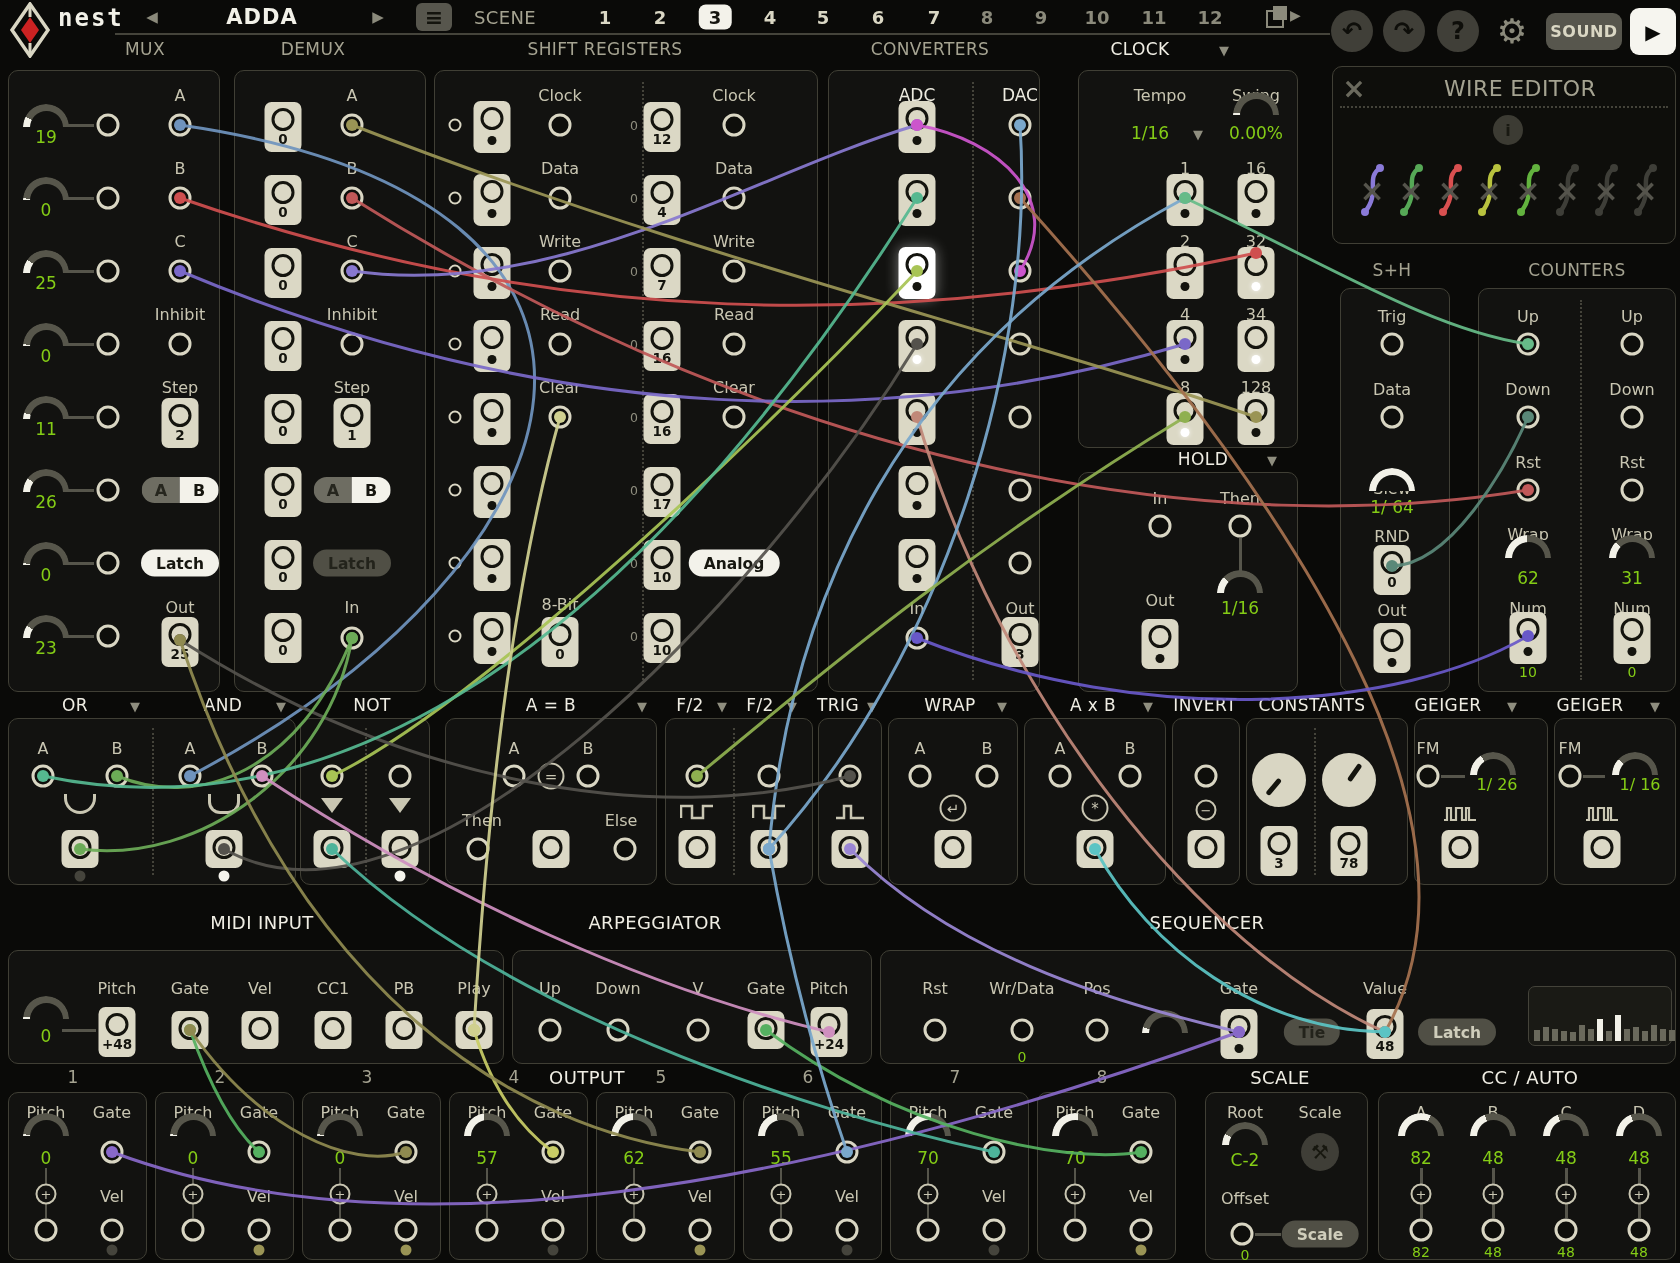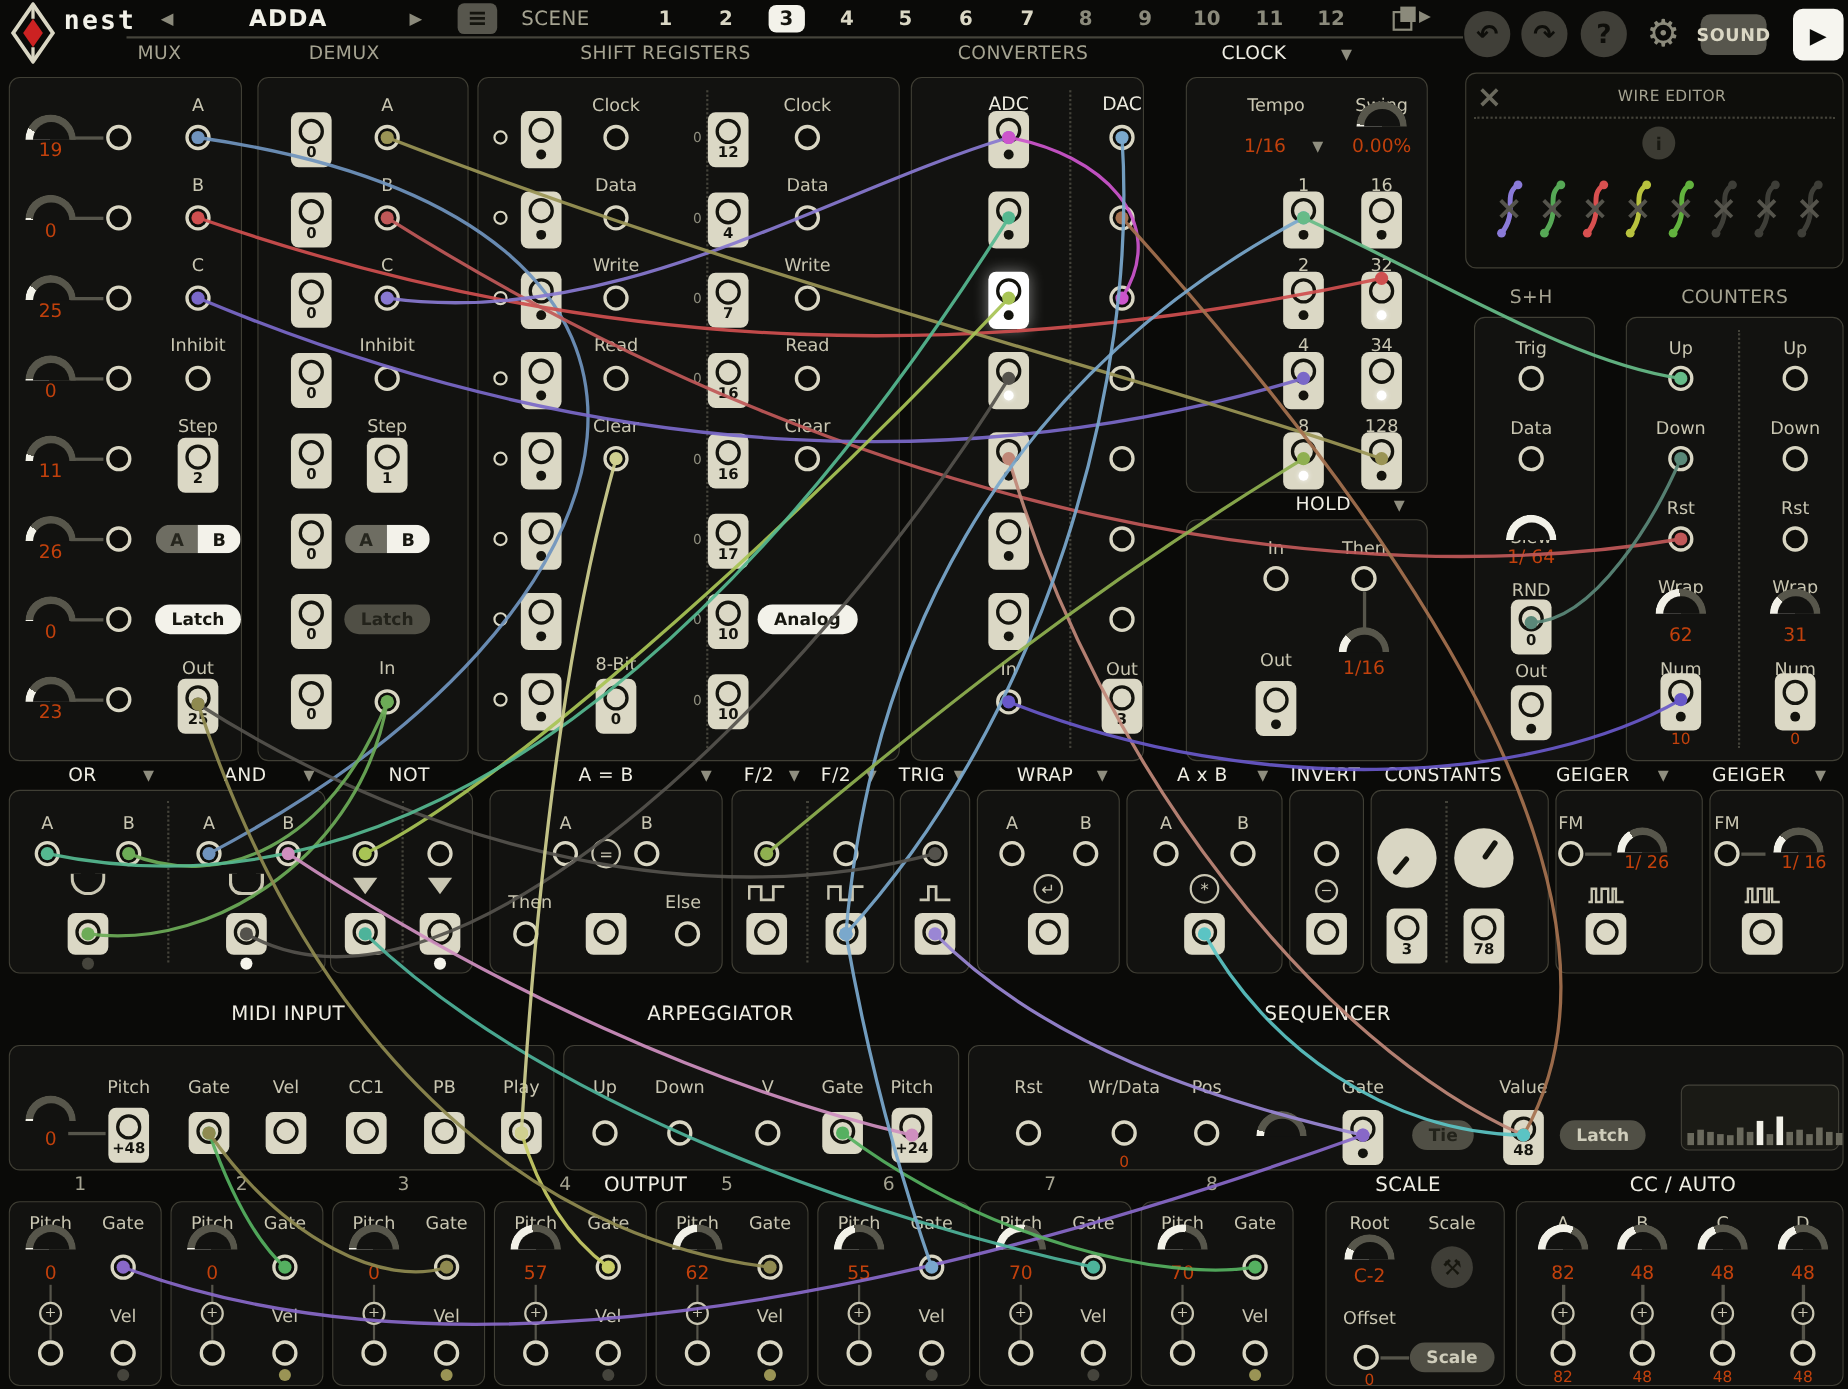--- a/index.html
+++ b/index.html
@@ -6,21 +6,21 @@
   #app{position:relative;width:1680px;height:1263px;background:#0a0a08;font-family:"DejaVu Sans",sans-serif;overflow:hidden;color:#d9d6c3}
   .panel{position:absolute;border:1.5px solid #403f35;border-radius:10px;background:#121210;box-sizing:border-box}
   .hline{position:absolute;height:2.5px;background:#56554b}
   .vline{position:absolute;width:2.5px;background:#56554b}
   .dotv{position:absolute;width:0;border-left:2px dotted #44433a}
   .doth{position:absolute;height:0;border-top:2px dotted #44433a}
   .lbl{position:absolute;transform:translate(-50%,-50%);font-size:16px;color:#c9c6b2;white-space:nowrap}
   .lbl.b{color:#edebe0}
   .hdr{position:absolute;transform:translate(-50%,-50%);font-size:17px;color:#a5a391;letter-spacing:.4px;white-space:nowrap}
   .hdr.w{color:#f0eee4}
-  .val{position:absolute;transform:translate(-50%,-50%);font-size:17px;color:#c2410c;white-space:nowrap}
+  .val{position:absolute;transform:translate(-50%,-50%);font-size:17px;color:#84cc16;white-space:nowrap}
   .sval{position:absolute;transform:translate(-50%,-50%);font-size:12.5px;color:#8f8e7f;white-space:nowrap}
   .caret{position:absolute;transform:translate(-50%,-50%);font-size:13px;color:#8f8e7f}
   .port{position:absolute;width:23px;height:23px;border:3.5px solid #d9d6c3;border-radius:50%;background:#0e0e0b;transform:translate(-50%,-50%);box-sizing:border-box;z-index:3}
   .port.sm{width:13px;height:13px;border-width:2.5px}
   .arc{position:absolute;width:46px;height:23px;overflow:hidden;border-radius:46px 46px 0 0;z-index:2}
   .arc::before{content:"";position:absolute;left:0;top:0;width:46px;height:46px;border-radius:50%;
     background:conic-gradient(from 270deg,#f2f1e8 0 var(--f,10%),#57564b var(--f,10%) 50%,transparent 50%)}
   .arc::after{content:"";position:absolute;left:6.5px;top:6.5px;width:33px;height:33px;border-radius:50%;background:#121210}
   .pill{position:absolute;transform:translate(-50%,-50%);border-radius:15px;padding:4.5px 15px;font-size:15.5px;font-weight:bold;white-space:nowrap;z-index:3}
   .pill.on{background:#f3f2ea;color:#16160f}
@@ -47,21 +47,21 @@
   .bport .bval{font-size:13.5px;font-weight:bold;color:#14140e;margin-top:2px;line-height:1}
   .bport .bdot{width:9px;height:9px;border-radius:50%;background:#14140e;margin-top:6px;flex:none}
   .bport .bdot.lit{background:#fff;box-shadow:0 0 5px rgba(255,255,255,.8)}
   .bport.sel{background:#fff;box-shadow:0 0 14px rgba(255,255,255,.45)}
   .wavesvg{position:absolute;transform:translate(-50%,-50%);z-index:2}
   #wires{position:absolute;left:0;top:0;z-index:40;pointer-events:none}
   .appname{position:absolute;left:58px;top:4px;font-family:"DejaVu Sans Mono",monospace;font-size:24px;font-weight:bold;color:#f2f1e8;letter-spacing:2px}
   .navarrow{position:absolute;transform:translate(-50%,-50%);font-size:15px;color:#8b8a7b;cursor:pointer}
   .preset{position:absolute;transform:translate(-50%,-50%);font-size:21px;font-weight:bold;color:#f2f1e8;letter-spacing:1px}
   .menuic{position:absolute;transform:translate(-50%,-50%);width:36px;height:28px;background:#57564d;border-radius:6px;color:#14140e;display:flex;align-items:center;justify-content:center;font-size:22px;font-weight:bold}
-  .soundbtn{position:absolute;left:1546px;top:13px;width:60px;height:37px;background:#57564d;border-radius:9px;color:#dad7c4;font-size:16px;font-weight:bold;display:flex;align-items:center;justify-content:center;letter-spacing:.5px}
+  .soundbtn{position:absolute;left:1546px;top:13px;width:76px;height:37px;background:#57564d;border-radius:9px;color:#dad7c4;font-size:16px;font-weight:bold;display:flex;align-items:center;justify-content:center;letter-spacing:.5px}
   .playbtn{position:absolute;left:1630px;top:8px;width:46px;height:47px;background:#f6f5ef;border-radius:9px;color:#0a0a08;display:flex;align-items:center;justify-content:center;font-size:20px}
   .gearic{position:absolute;transform:translate(-50%,-50%);font-size:34px;color:#8b8a7b}
   .xic{position:absolute;transform:translate(-50%,-50%);font-size:28px;font-weight:bold;color:#6a695d}
   .infoc{position:absolute;width:30px;height:30px;border-radius:50%;background:#3c3b33;color:#191912;font-weight:bold;font-size:16px;display:flex;align-items:center;justify-content:center;transform:translate(-50%,-50%)}
   .toolc{position:absolute;width:38px;height:38px;border-radius:50%;background:#3f3e37;color:#17170f;font-size:20px;display:flex;align-items:center;justify-content:center;transform:translate(-50%,-50%)}
   .seqdisp{position:absolute;background:#1a1a15;border:1.5px solid #44433a;border-radius:7px;display:flex;align-items:flex-end;gap:3px;padding:4px 5px;box-sizing:border-box}
   .seqbar{width:6px;background:#6a695c;flex:none}
   .seqbar.br{background:#f2f1e8}
 </style>
 </head>
@@ -192,21 +192,21 @@
   <div class="vline" style="left:1239px;top:538px;height:34px"></div>
   <div class="arc" style="left:1217px;top:570px;--f:12%"></div>
   <div class="val" style="left:1240px;top:608px">1/16</div>
   <div class="lbl" style="left:1160px;top:600px">Out</div>
   <div class="bport" style="left:1160px;top:644px;height:50px">
       <div class="ring"></div>
       <div class="bdot"></div>
     </div>
 
   <div class="xic" style="left:1354px;top:88px">×</div>
-  <div class="hdr" style="left:1520px;top:88px;font-size:14px">WIRE EDITOR</div>
+  <div class="hdr" style="left:1520px;top:88px;font-size:22px">WIRE EDITOR</div>
   <div class="doth" style="left:1340px;top:106px;width:328px"></div>
   <div class="infoc" style="left:1508px;top:130px">i</div>
   <div id="weslots"></div>
 
   <div class="hdr" style="left:1392px;top:270px">S+H</div>
   <div class="hdr" style="left:1577px;top:270px">COUNTERS</div>
 
   <div class="lbl" style="left:1392px;top:316px">Trig</div>
   <div class="port" style="left:1392px;top:344px"></div>
   <div class="lbl" style="left:1392px;top:389px">Data</div>

